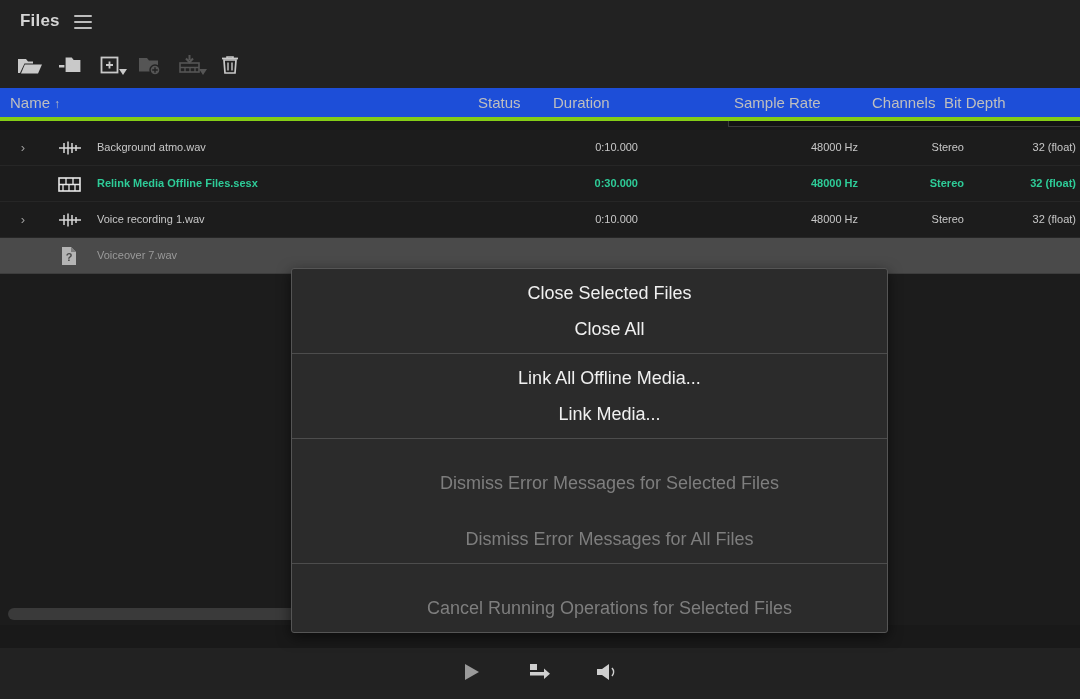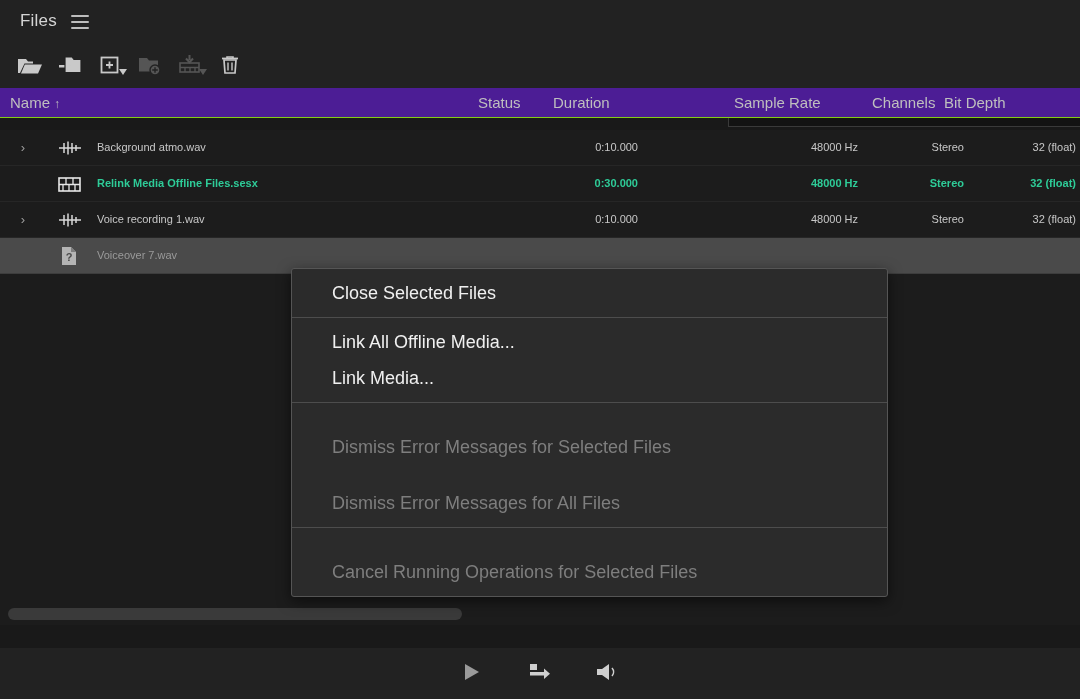--- a/index.html
+++ b/index.html
@@ -16,20 +16,21 @@
   }
 
   
   .titlebar {
     height: 42px;
     background: #222222;
     display: flex;
     align-items: center;
     padding-left: 20px;
     box-sizing: border-box;
+    font-weight: bold;
   }
   .titlebar .title {
     font-size: 17px;
     color: #d4d4d4;
     letter-spacing: .2px;
   }
   .panel-menu-icon {
     margin-left: 14px;
     width: 18px; height: 14px;
     display: flex; flex-direction: column; justify-content: space-between;
@@ -74,23 +75,23 @@
     background: transparent; border: none; outline: none;
     color: #cfcfcf; font-size: 14px;
     font-family: "Liberation Sans", sans-serif;
     margin-left: 8px; width: 250px;
   }
   .searchbox input::placeholder { color:#6a6a6a; }
 
   
   .colhead {
     height: 29px;
-    background: #4c1d95;
+    background: #1d4ed8;
     position: relative;
-    border-bottom: 1px solid #84cc16;
+    border-bottom: 4px solid #84cc16;
   }
   .colhead .ch {
     position: absolute; top: 0;
     line-height: 29px;
     font-size: 15px;
     color: #bfbfbf;
     white-space: nowrap;
   }
   .sort-arrow { font-size: 12px; margin-left: 4px; color:#bfbfbf; }
 
@@ -159,21 +160,21 @@
     left: 291px; top: 268px;
     width: 597px;
     background: #2b2b2b;
     border: 1px solid #555;
     border-radius: 3px;
     box-shadow: 0 4px 14px rgba(0,0,0,.55);
     padding: 0;
     box-sizing: border-box;
     overflow: hidden;
   }
-  .ctx-group { padding: 6px 0; }
+  .ctx-group { padding: 6px 0; text-align: center; }
   .ctx-sep { height:1px; background:#4d4d4d; }
   .ctx-item {
     height: 36px; line-height: 36px;
     padding-left: 40px;
     font-size: 18px;
     color: #f0f0f0;
     white-space: nowrap;
     cursor: default;
   }
   .ctx-item.disabled { color: #7e7e7e; margin-top: 20px; }
@@ -380,20 +381,21 @@
         <path d="M18 7 a6 6 0 0 1 0 8" fill="none" stroke="#cfcfcf" stroke-width="1.6"></path>
       </svg>
     </span>
   </div>
 </div>
 
 <div class="ctxmenu">
 
   <div class="ctx-group">
     <div class="ctx-item">Close Selected Files</div>
+    <div class="ctx-item">Close All</div>
   </div>
 
   <div class="ctx-sep"></div>
 
   <div class="ctx-group">
     <div class="ctx-item">Link All Offline Media...</div>
     <div class="ctx-item">Link Media...</div>
   </div>
 
   <div class="ctx-sep"></div>

